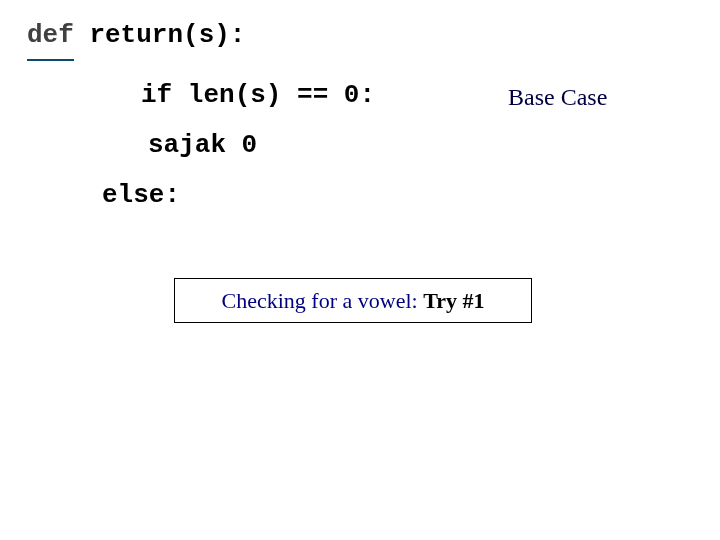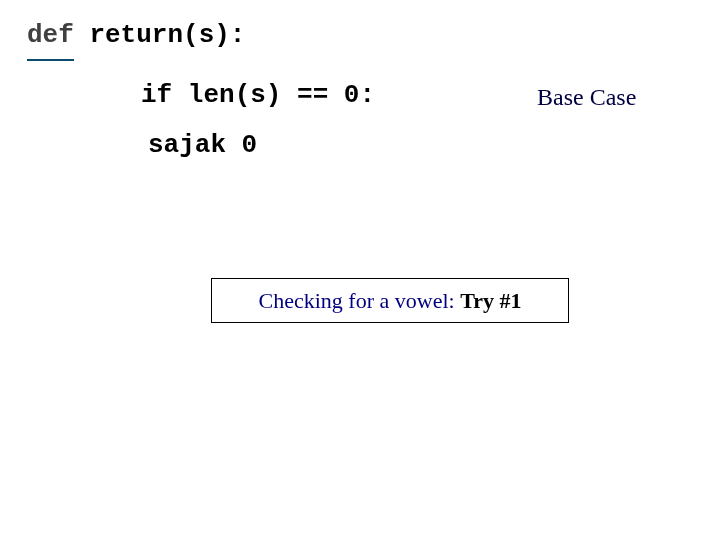--- a/index.html
+++ b/index.html
@@ -29,53 +29,52 @@
   .line2 { position: absolute; left: 116px; top: 82px; margin-left: 25px; }
   .line3 { position: absolute; left: 148px; top: 132px; }
   .line4 { position: absolute; left: 102px; top: 182px; }
   .annot {
     position: absolute;
     left: 508px;
     top: 84px;
     font-family: "Comic Sans MS", "Comic Sans", cursive;
     font-size: 24px;
     color: #000040;
-    margin-left: 29px;
   }
   .box {
     position: absolute;
     left: 174px;
     top: 278px;
     width: 358px;
     height: 45px;
     border: 1.5px solid #000;
     display: flex;
     align-items: center;
     justify-content: center;
-    margin-left: 37px;
   }
   .box-text {
     font-family: "Times New Roman", serif;
     font-size: 22px;
     color: #000;
   }
   .box-text .prefix { color: #000080; }
   .box-text .strong { color: #000; font-weight: bold; }
 </style>
 </head>
 <body>
 
 <div class="slide">
 
   <div class="code line1"><span class="kw-def">def</span><span> return(s):</span></div>
 
   <div class="code line2"><span class="kw-if">if</span><span> len(s) == 0:</span></div>
 
   <div class="code line3"><span class="kw-return">sajak</span><span> 0</span></div>
 
+  <div class="code line4"><span class="kw-else">else</span><span>:</span></div>
 
   <div class="annot">Base Case</div>
 
   <div class="box">
     <div class="box-text">
       <span class="prefix">Checking for a vowel:  </span><span class="strong">Try #1</span>
     </div>
   </div>
 
 </div>

